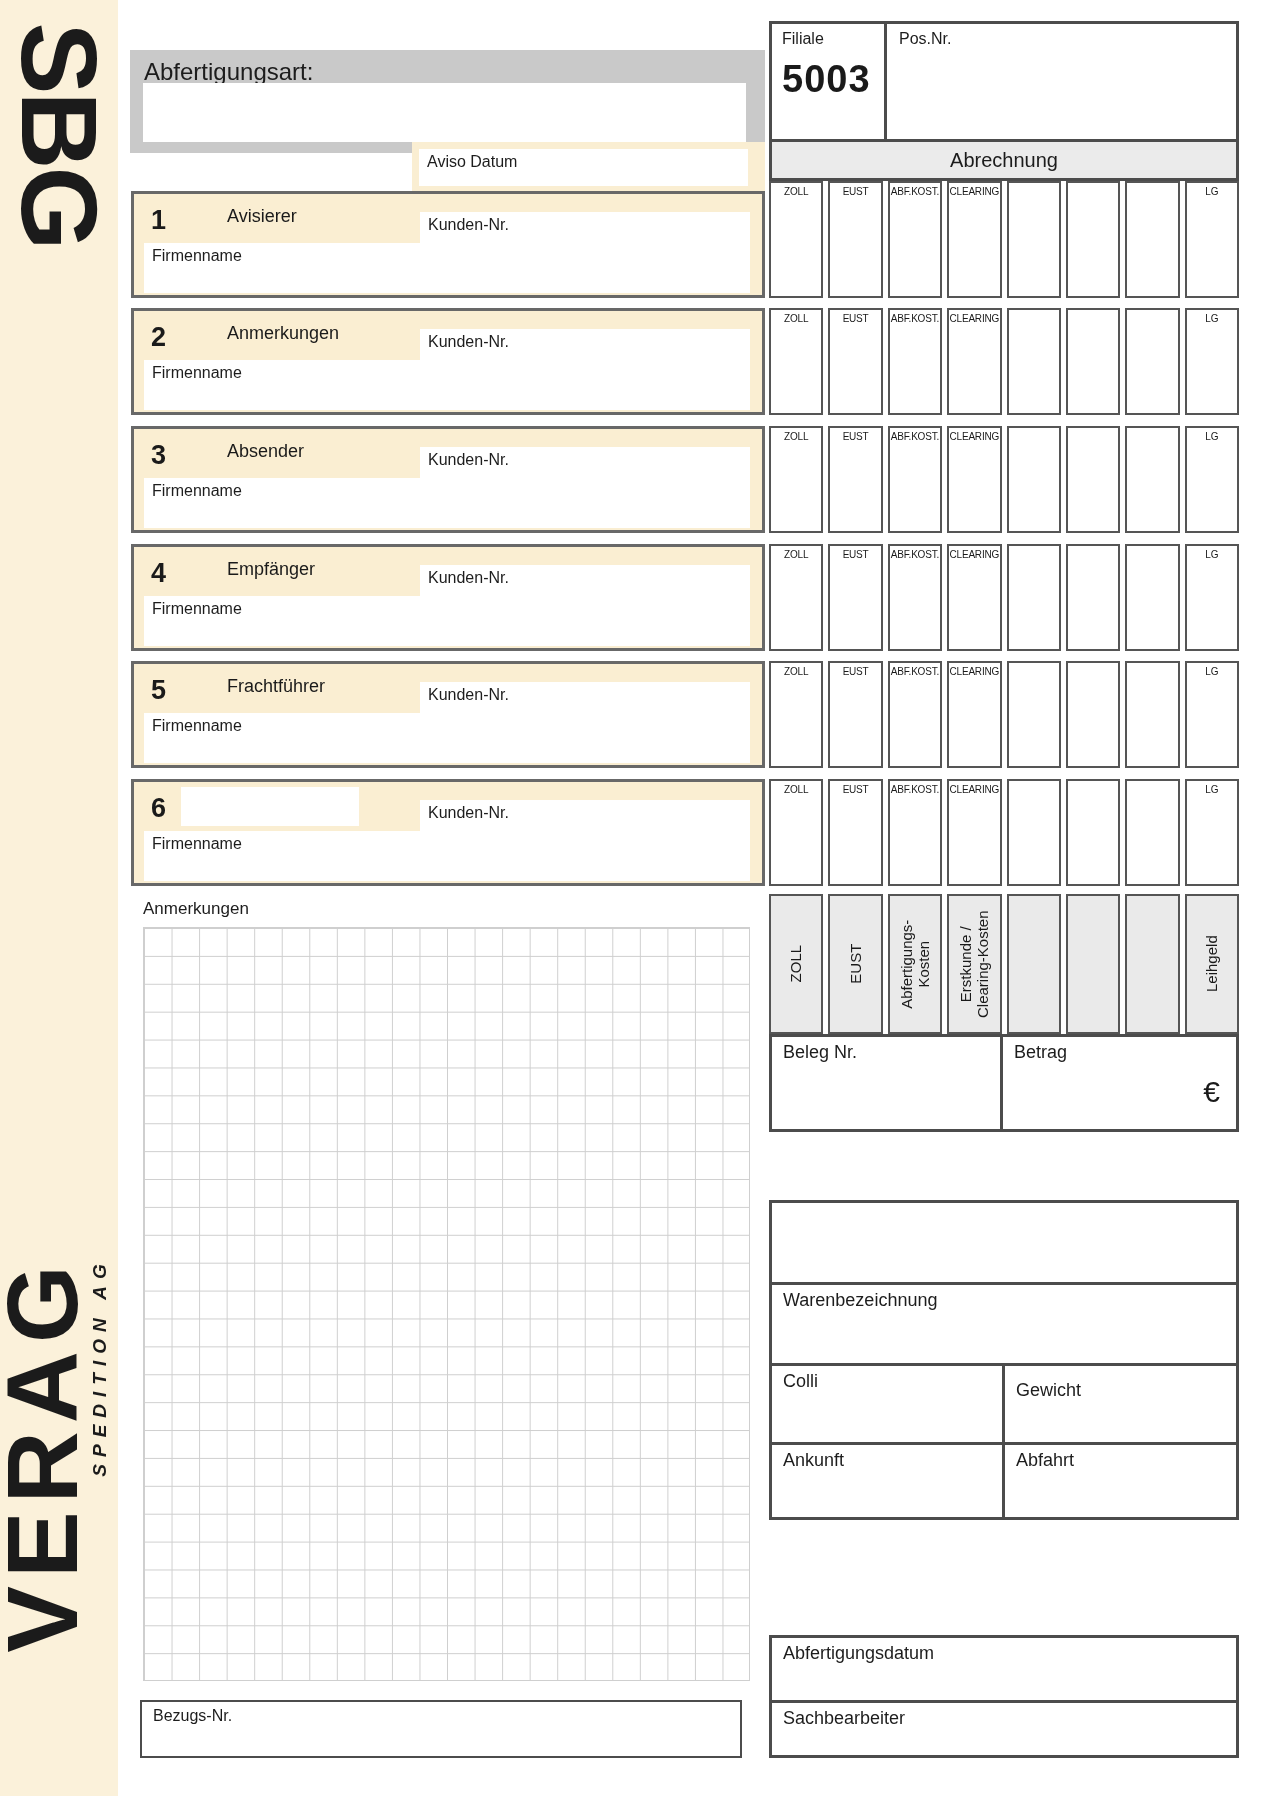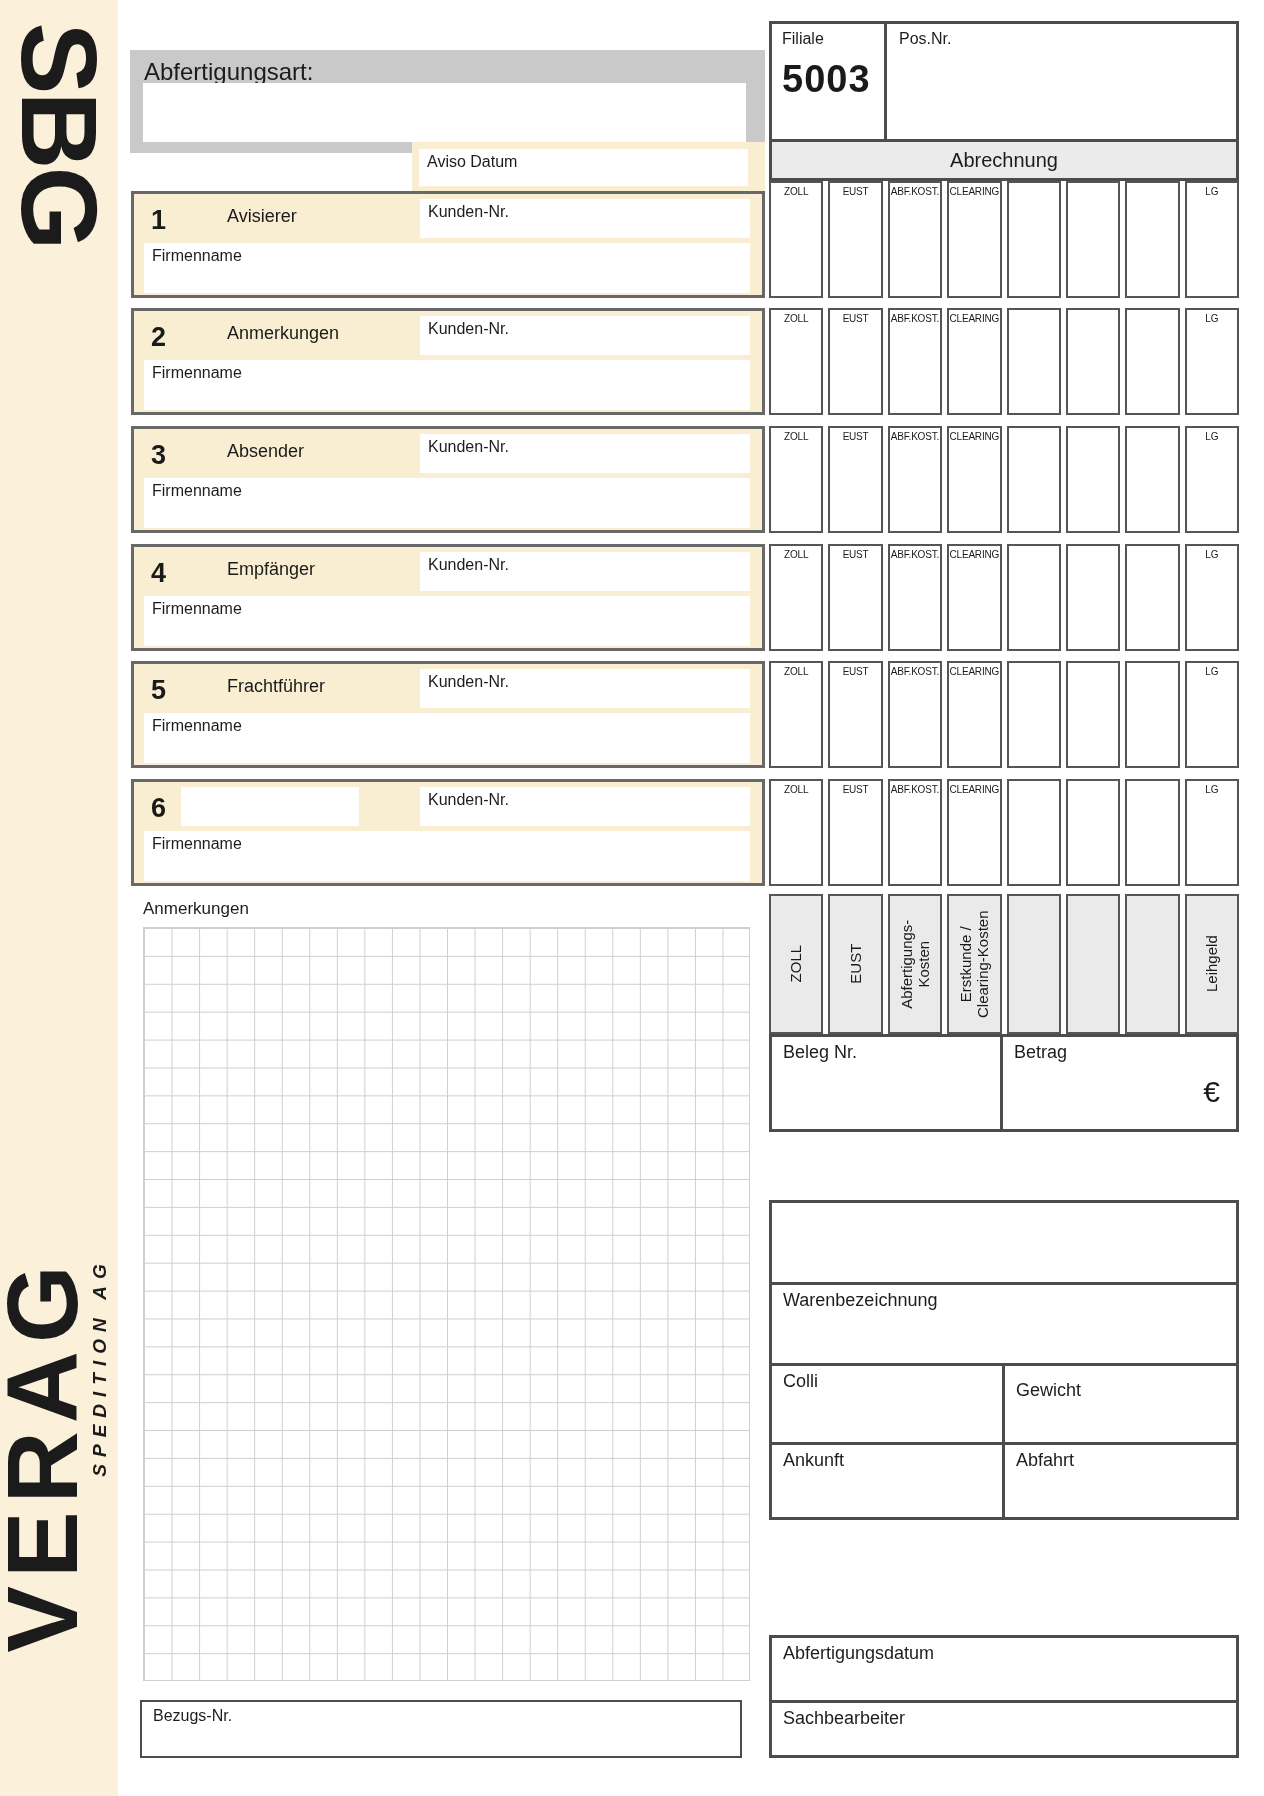--- a/index.html
+++ b/index.html
@@ -33,21 +33,21 @@
   .pos-lbl{position:absolute;left:127px;top:6px;}
 
   
   .aviso{background:#faeed2;}
 
   
   .section{position:absolute;left:131px;width:634px;height:107px;background:#faeed2;
            border:3px solid #686868;box-sizing:border-box;}
   .sec-num{position:absolute;left:17px;top:11px;font-size:27px;font-weight:bold;}
   .sec-title{position:absolute;left:45px;top:12px;font-size:18px;margin-left:48px;}
-  .sec-kfield{position:absolute;left:286px;top:5px;width:330px;height:39px;background:#fff;}
+  .sec-kfield{position:absolute;left:286px;top:18px;width:330px;height:39px;background:#fff;}
   .sec-ffield{position:absolute;left:10px;top:49px;width:606px;height:50px;background:#fff;}
   .sec-tfield{position:absolute;left:47px;top:5px;width:178px;height:39px;background:#fff;}
   .infield-lbl{position:absolute;left:8px;top:4px;font-size:16px;color:#1d1d1d;}
 
   
   .abr-head{background:#ebebeb;border:3px solid #4c4c4c;display:flex;align-items:center;justify-content:center;
             font-size:20px;color:#1c1c1c;}
   .abr-row{display:flex;gap:5px;}
   .abr-cell{flex:1;border:2px solid #555555;background:#ffffff;box-sizing:border-box;
             font-size:10px;text-align:center;padding-top:3px;letter-spacing:-0.2px;overflow:hidden;}

